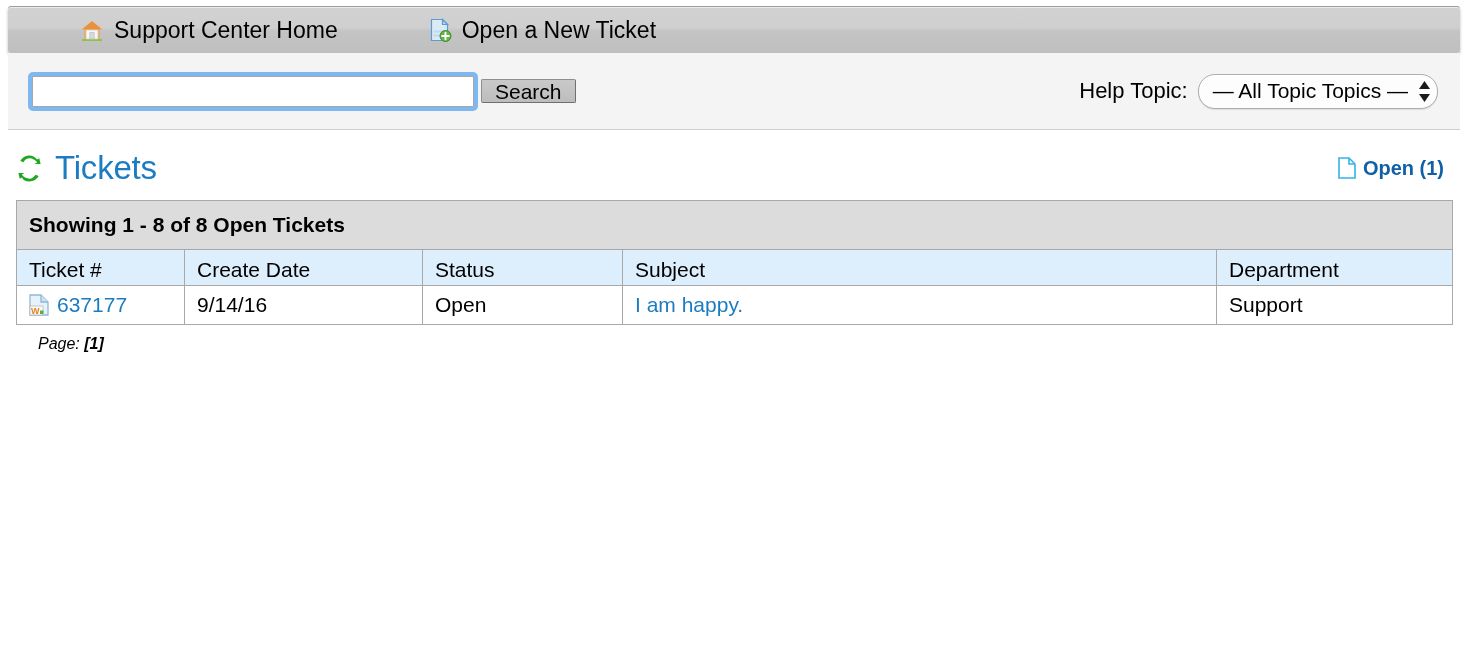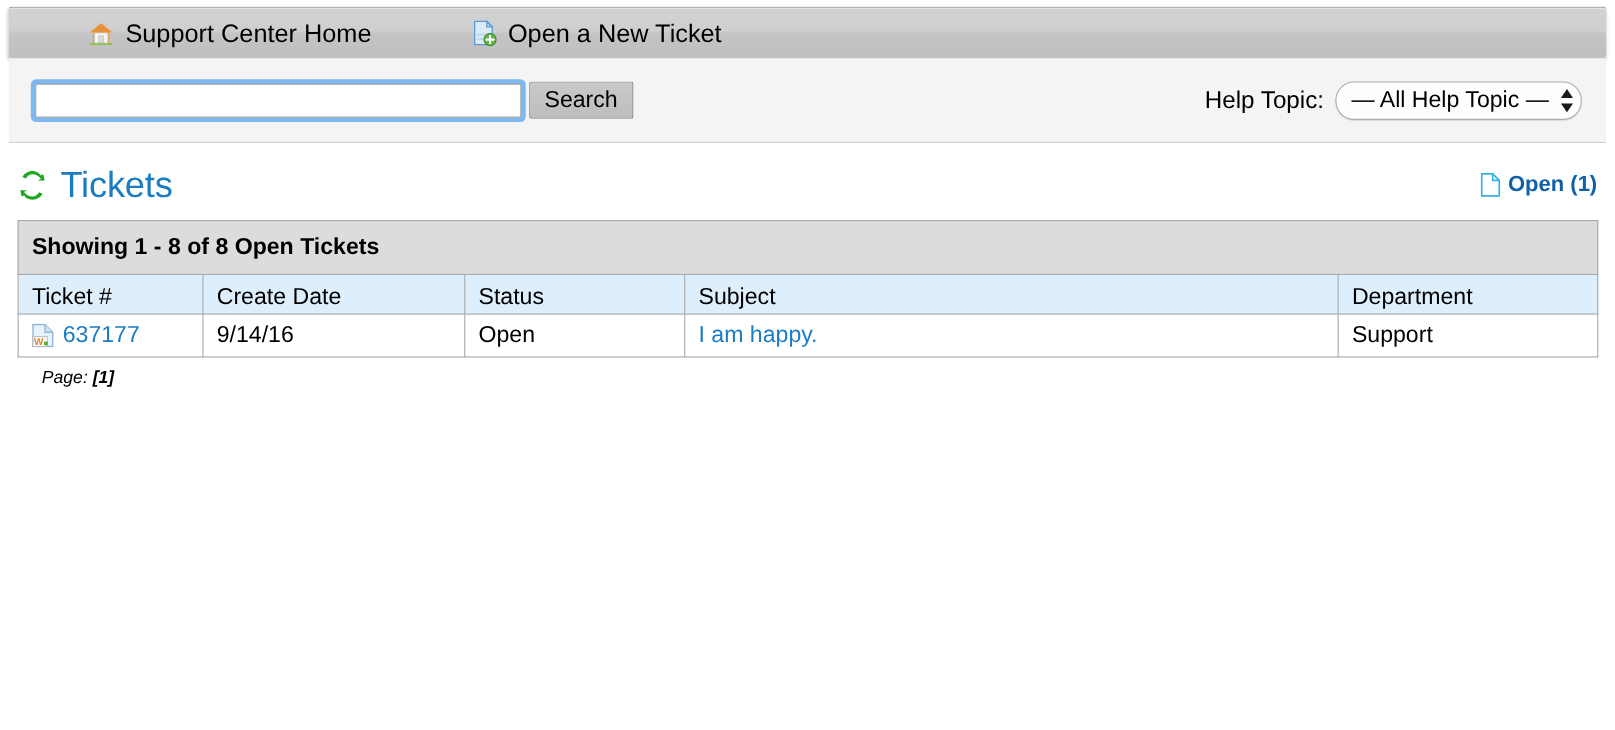--- a/index.html
+++ b/index.html
@@ -72,21 +72,21 @@
     border: 1px solid #a6a6a6;
     background: #fff;
     font-size: 18px;
     font-family: "Liberation Sans", sans-serif;
     padding: 0 4px;
     outline: none;
     border-radius: 1px;
   }
   .search-btn {
     margin-left: 3px;
-    height: 34px;
+    height: 24px;
     padding: 0 13px;
     font-size: 21px;
     font-family: "Liberation Sans", sans-serif;
     color: #000;
     background: linear-gradient(to bottom, #c9c9c9, #bdbdbd);
     border: 1px solid #8e8e8e;
     border-bottom-color: #6f6f6f;
     border-right-color: #6f6f6f;
     border-radius: 2px;
     cursor: pointer;
@@ -109,21 +109,21 @@
     border-radius: 17px;
     box-shadow: 0 1px 1px rgba(0,0,0,0.10), inset 0 1px 0 #fff;
     font-size: 21px;
     cursor: pointer;
     gap: 10px;
   }
   .stepper { display: flex; flex-direction: column; gap: 3px; line-height: 0; }
 
   
   .heading-row {
-    margin: 14px 16px 0 16px;
+    margin: 14px 24px 0 16px;
     height: 48px;
     display: flex;
     align-items: center;
     position: relative;
   }
   .page-title {
     font-size: 33px;
     color: #1b7cc2;
     font-weight: normal;
     margin: 0 0 0 12px;
@@ -238,21 +238,21 @@
 
   <span class="search-focus-ring">
     <input class="search-input" type="text" placeholder="" style="">
   </span>
 
   <button class="search-btn">Search</button>
 
   <div class="help-topic-group">
     <span class="help-topic-label">Help Topic:</span>
     <div class="select-box">
-      <span>— All Help Topic —</span>
+      <span>— All Topic Topics —</span>
       <span class="stepper">
         <svg width="13" height="9" viewBox="0 0 13 9">
             <path d="M6.5 0 12 8H1z" fill="#1a1a1a"></path>
           </svg>
         <svg width="13" height="9" viewBox="0 0 13 9">
             <path d="M6.5 9 1 1h11z" fill="#1a1a1a"></path>
           </svg>
       </span>
     </div>
   </div>

